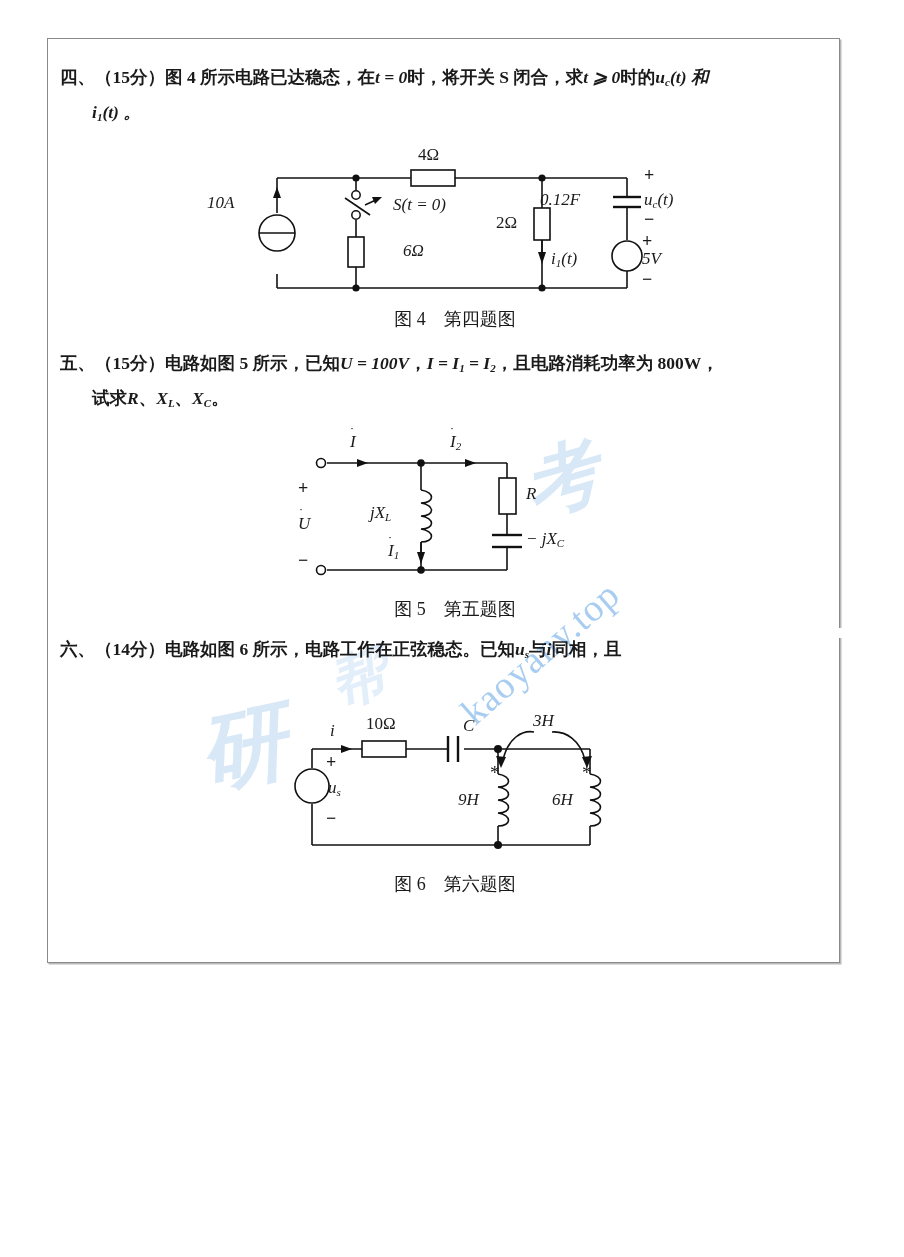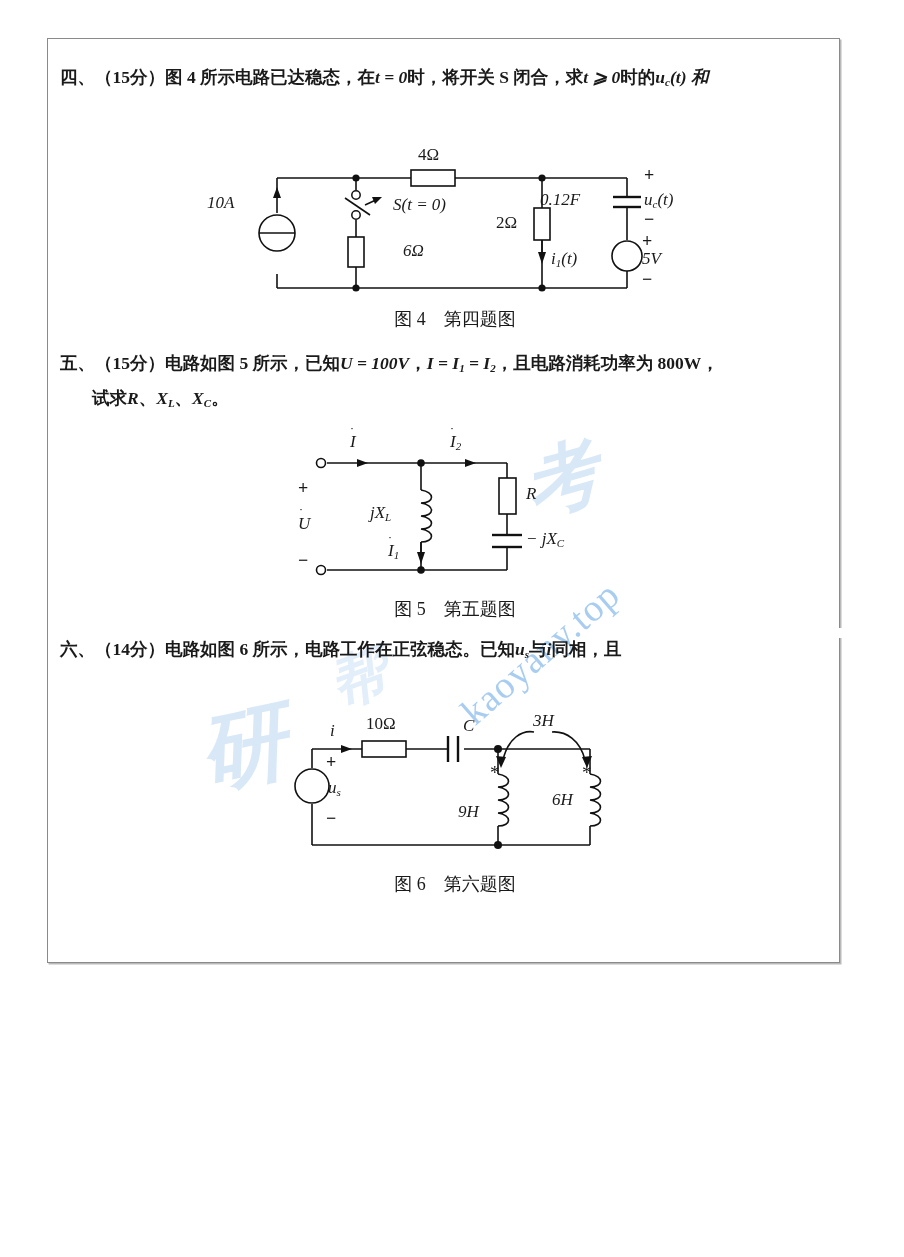--- a/index.html
+++ b/index.html
@@ -51,20 +51,23 @@
 <div id="frame-gap"></div>
 
 <div class="wm" id="wm-cn-1">考</div>
 <div class="wm" id="wm-cn-2">研</div>
 <div class="wm" id="wm-cn-3">帮</div>
 <div class="wm" id="wm-url">kaoyany.top</div>
 
 <div class="qblock" style="top:62px;">
   <div class="qline">
     <span class="cn">四、</span><span class="cn">（15分）</span><span class="cn">图 4 所示电路已达稳态，在</span><i class="mv">t = 0</i><span class="cn">时，将开关 S 闭合，求</span><i class="mv">t ⩾ 0</i><span class="cn">时的</span><i class="mv">u</i><span class="sub">c</span><i class="mv">(t) 和</i>
+  </div>
+  <div class="qline indent">
+    <i class="mv">i</i><span class="sub">1</span><i class="mv">(t) 。</i>
   </div>
 </div>
 
 <div class="circuit" id="fig4" style="left:215px;top:145px;width:470px;height:160px;">
   <svg width="470" height="160" viewBox="0 0 470 160">
     <g stroke="#111" stroke-width="1.6" fill="none">
 
       <path d="M62 33 L141 33"></path>
       <path d="M141 33 L196 33"></path>
       <path d="M240 33 L327 33"></path>
@@ -284,17 +287,17 @@
 
   <div class="lbl" style="left:40px;top:9px;">i</div>
   <div class="lbl up" style="left:76px;top:2px;">10Ω</div>
   <div class="lbl" style="left:173px;top:4px;">C</div>
   <div class="lbl up" style="left:36px;top:40px;font-weight:bold;font-size:18px;">+</div>
   <div class="lbl" style="left:38px;top:66px;"><i class="mv">u</i><span class="sub">s</span></div>
   <div class="lbl up" style="left:36px;top:96px;font-weight:bold;font-size:18px;">−</div>
   <div class="lbl" style="left:243px;top:-1px;">3H</div>
   <div class="lbl up" style="left:200px;top:50px;font-size:19px;">*</div>
   <div class="lbl up" style="left:292px;top:50px;font-size:19px;">*</div>
-  <div class="lbl" style="left:168px;top:90px;">9H</div>
+  <div class="lbl" style="left:168px;top:78px;">9H</div>
   <div class="lbl" style="left:262px;top:78px;text-align:right;">6H</div>
 </div>
 
 <div class="fig-cap" style="left:305px;top:872px;">图 6　第六题图</div>
 
 </body></html>

